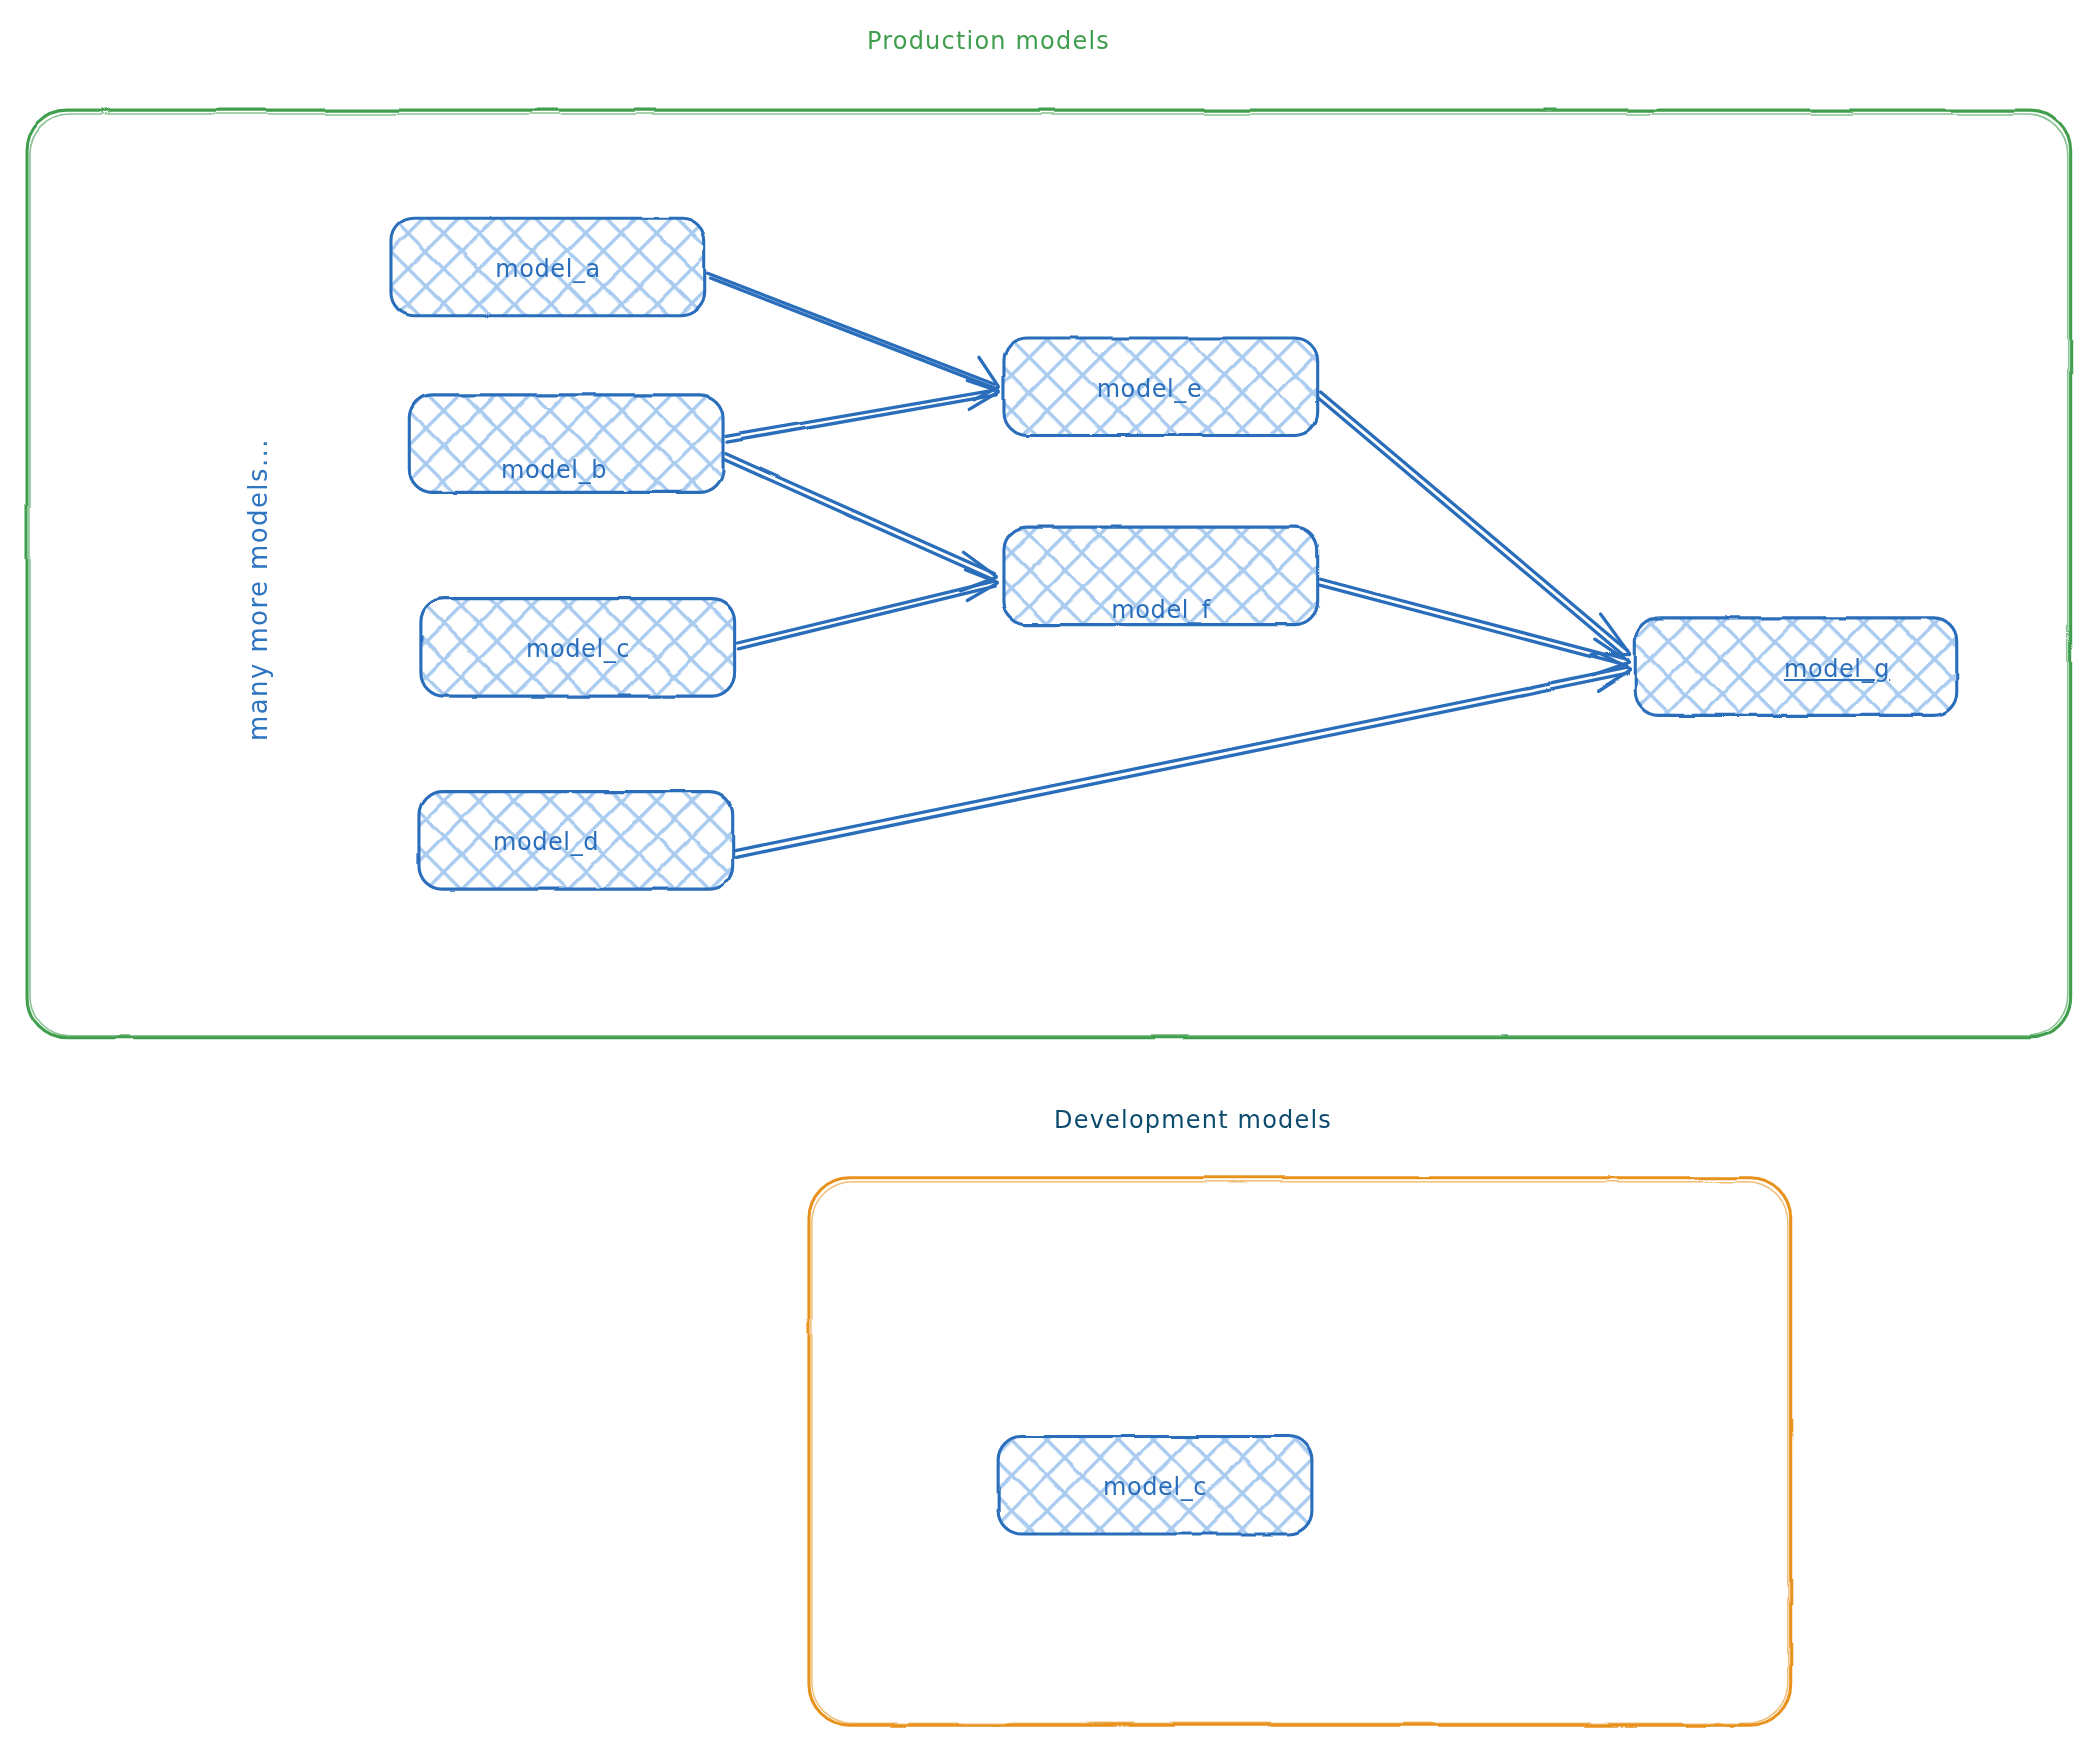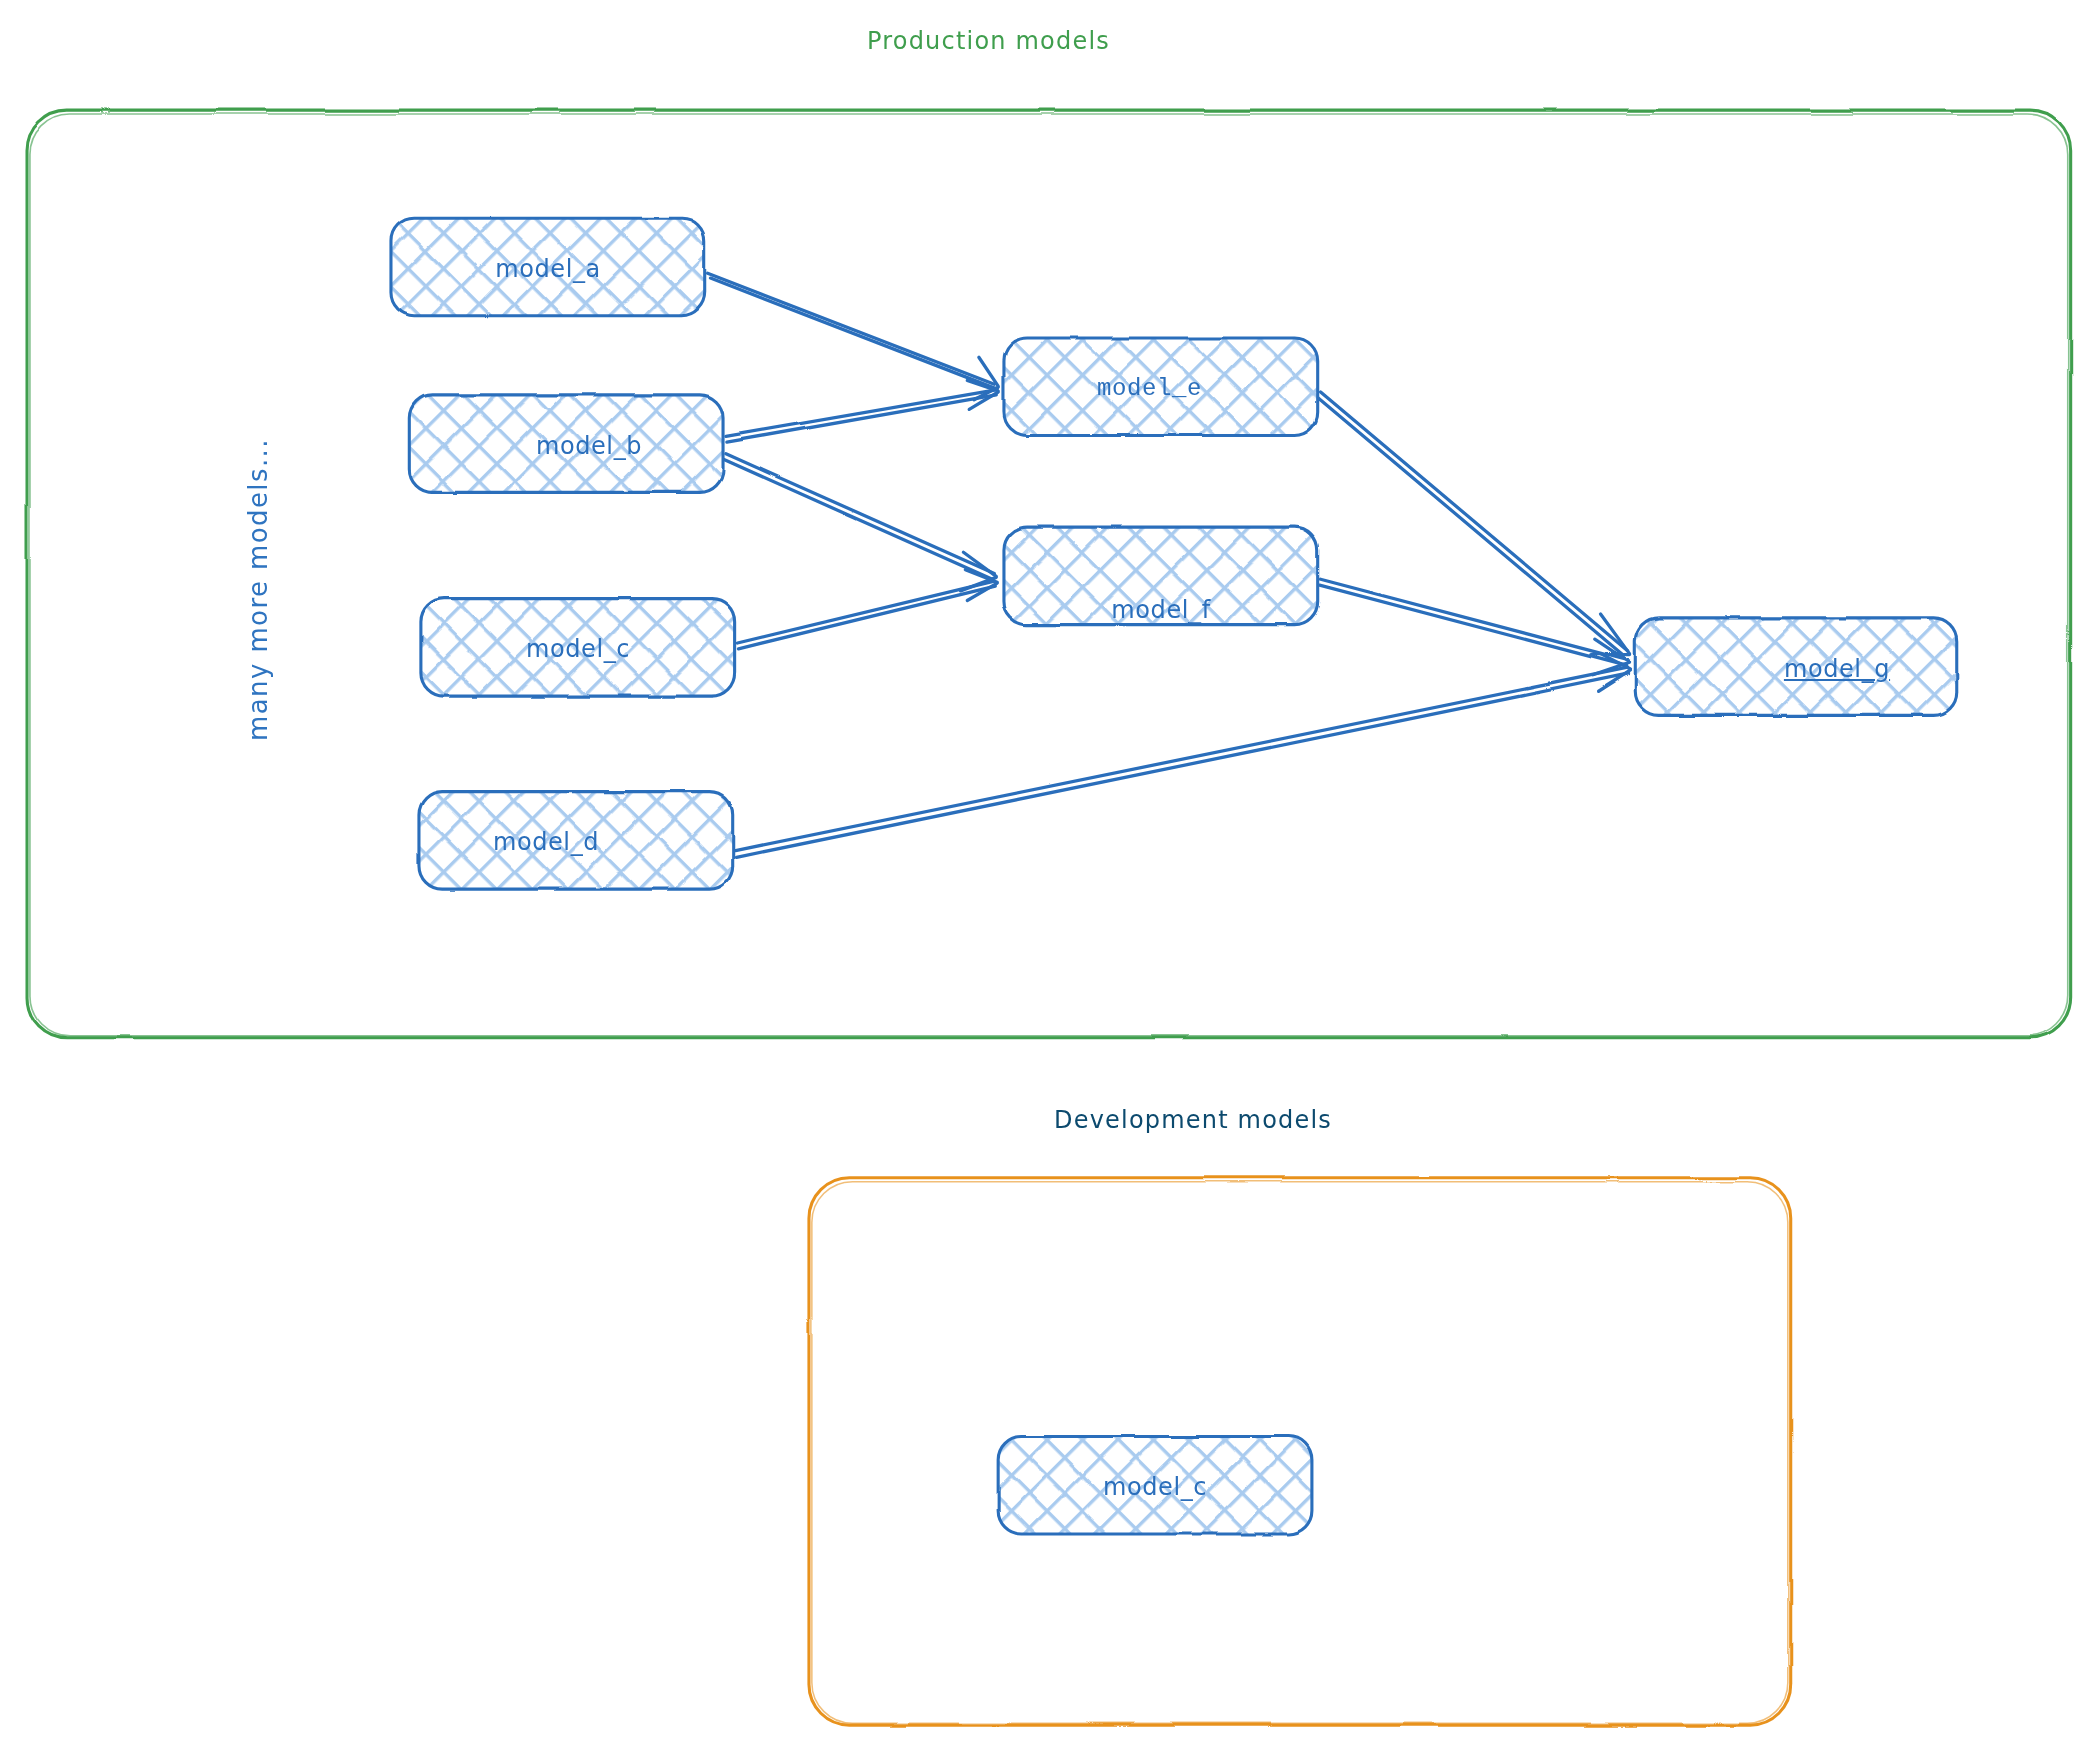--- a/index.html
+++ b/index.html
@@ -180,22 +180,22 @@
     </g>
   </svg>
 
   <div class="grouptitle prod" style="left:867px; top:27px;">Production models</div>
 
   <div class="grouptitle dev" style="left:1054px; top:1106px;">Development models</div>
 
   <div class="side-label" style="left:243px; top:741px;">many more models...</div>
 
   <div class="node-label" style="left:391px; top:255px; width:314px;">model_a</div>
-  <div class="node-label" style="left:409px; top:432px; width:290px;padding-left:35px;">model_b</div>
+  <div class="node-label" style="left:409px; top:456px; width:290px;">model_b</div>
   <div class="node-label" style="left:421px; top:635px; width:314px;">model_c</div>
   <div class="node-label" style="left:419px; top:828px; width:254px;">model_d</div>
-  <div class="node-label" style="left:1004px; top:375px; width:291px;font-family:Liberation Mono, monospace;">model_e</div>
+  <div class="node-label" style="left:1004px; top:375px; width:291px;">model_e</div>
   <div class="node-label" style="left:1004px; top:564px; width:314px;margin-top:32px;">model_f</div>
   <div class="node-label" style="left:1676px; top:655px; width:322px;text-decoration:underline;">model_g</div>
   <div class="node-label" style="left:998px; top:1473px; width:314px;">model_c</div>
 
 </div>
 
 
 </body></html>

